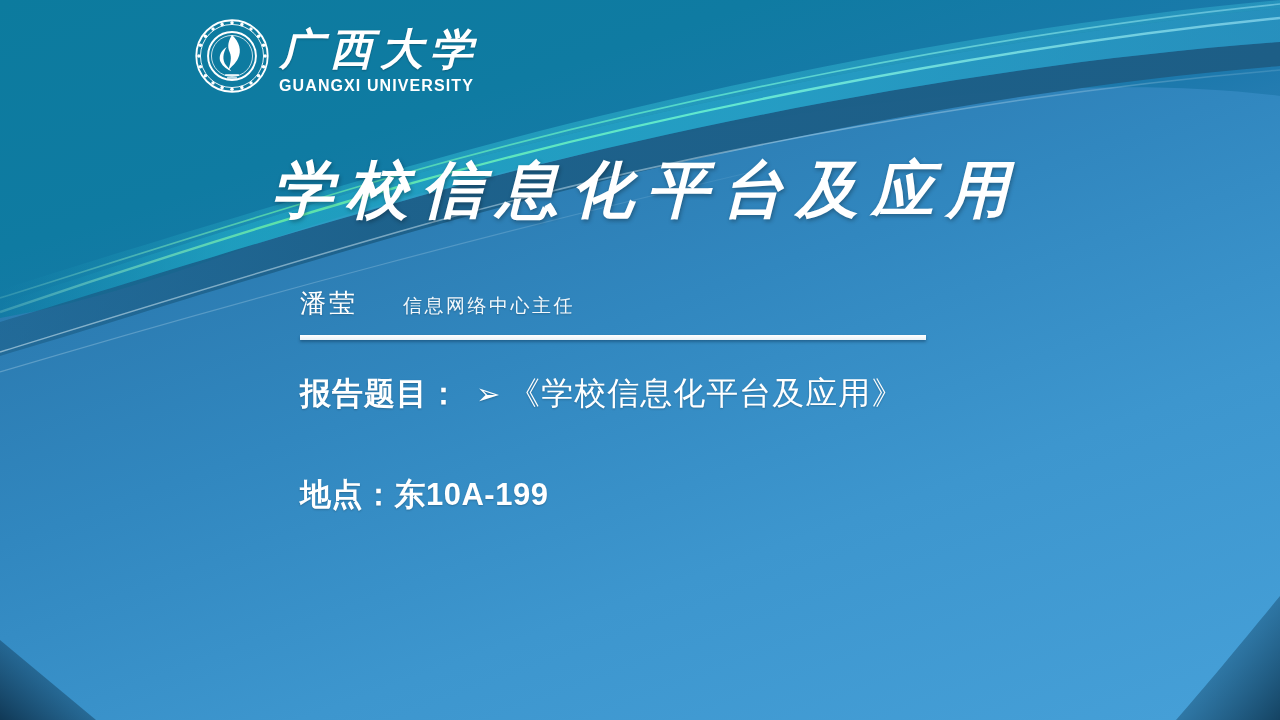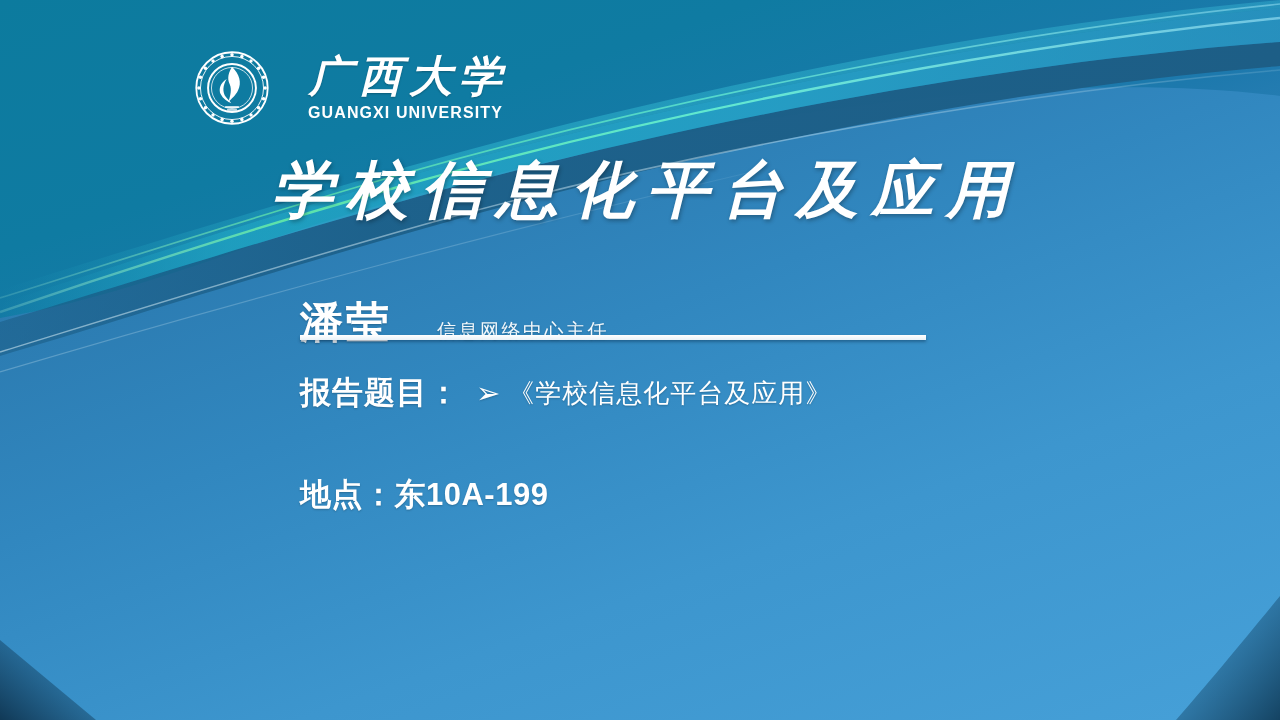--- a/index.html
+++ b/index.html
@@ -33,24 +33,23 @@
     height: 720px;
     pointer-events: none;
   }
 
   
   .logo-block {
     position: absolute;
     left: 194px;
     top: 18px;
     display: flex;
-    align-items: center;
-    gap: 32px;
+    align-items: flex-end;
+    gap: 3px;
     z-index: 6;
-    margin-top: 32px;
   }
   .logo-seal {
     width: 76px;
     height: 76px;
     flex: 0 0 76px;
   }
   .logo-words {
     display: flex;
     flex-direction: column;
     align-items: center;
@@ -99,27 +98,26 @@
   .speaker-row {
     position: absolute;
     left: 300px;
     top: 286px;
     display: flex;
     align-items: baseline;
     z-index: 5;
   }
   .speaker-name {
     font-family: "Liberation Serif", "DejaVu Serif", serif;
-    font-size: 43px;
-    font-weight: 700;
+    font-size: 26px;
+    font-weight: 400;
     color: #ffffff;
     letter-spacing: 3px;
     white-space: nowrap;
     text-shadow: 0 1px 2px rgba(0,0,0,.22);
-    margin-top: 8px;
   }
   .speaker-title {
     margin-left: 45px;
     font-family: "Liberation Serif", "DejaVu Serif", serif;
     font-size: 19px;
     color: #f2f8fc;
     letter-spacing: 2.5px;
     white-space: nowrap;
     text-shadow: 0 1px 2px rgba(0,0,0,.22);
   }
@@ -155,21 +153,21 @@
   .topic-bullet {
     margin-left: 16px;
     margin-right: 8px;
     font-size: 29px;
     color: #ffffff;
     line-height: 1;
     text-shadow: 0 1px 2px rgba(0,0,0,.22);
   }
   .topic-value {
     font-family: "Liberation Serif", "DejaVu Serif", serif;
-    font-size: 26px;
+    font-size: 32px;
     font-weight: 400;
     color: #ffffff;
     letter-spacing: 1px;
     text-shadow: 0 1px 2px rgba(0,0,0,.22);
   }
 
   .info-line {
     position: absolute;
     left: 300px;
     font-size: 31px;

